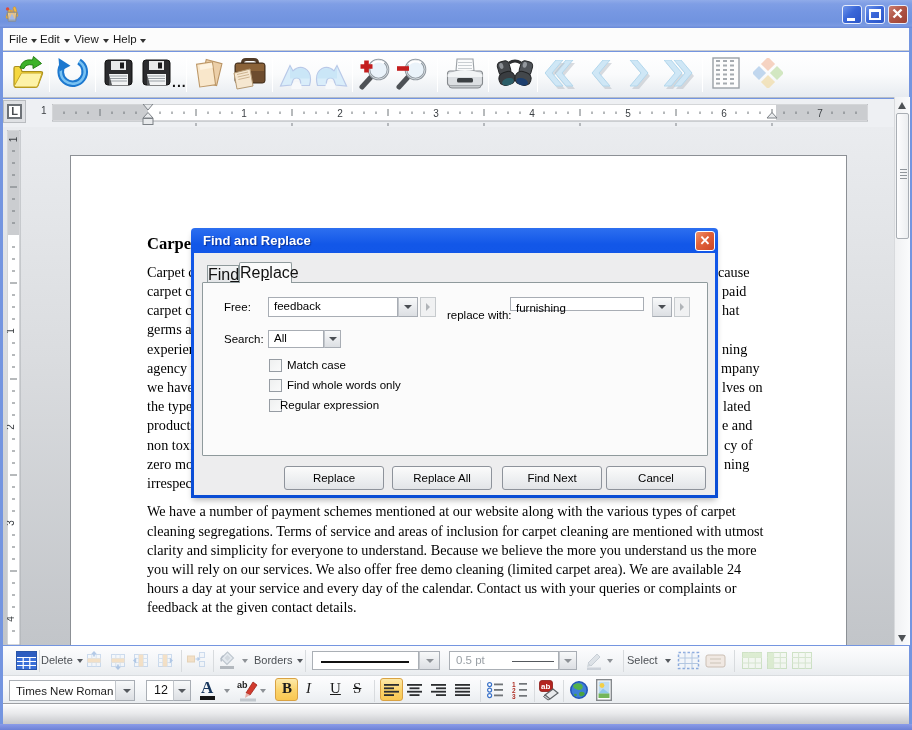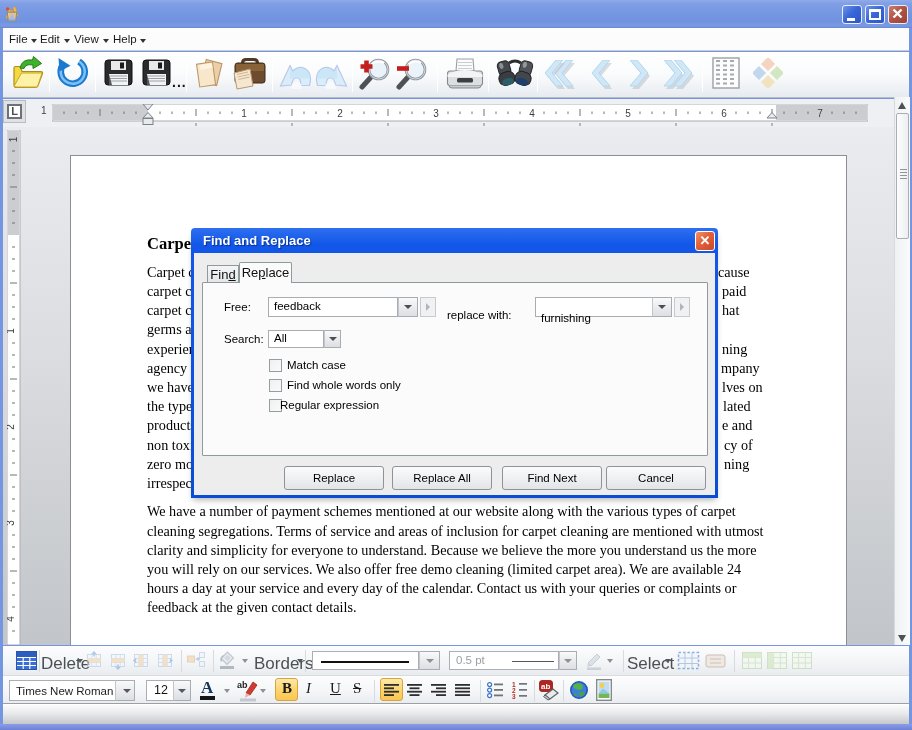--- a/index.html
+++ b/index.html
@@ -34,38 +34,38 @@
 .ser{font-family:"Liberation Serif",serif;color:#000}
 .dline{font-size:14.2px;line-height:19.2px}
 
 #dlg{left:191px;top:228px;width:527px;height:270px;border-radius:4px 4px 0 0;
  background:linear-gradient(180deg,#2d6ff0 0%,#1257e8 6%,#0b51e2 60%,#0a4dd4 100%);
  box-shadow:0 4px 6px -2px rgba(0,0,0,.3)}
 #dlg-title{left:12px;top:5px;color:#fff;font-weight:bold;font-size:13px;text-shadow:1px 1px 1px rgba(0,20,90,.6)}
 #dlg-close{left:504px;top:3px;width:20px;height:20px;border:1.5px solid #fff;border-radius:3px;
  background:linear-gradient(135deg,#f0926d 0%,#e2643b 40%,#cc4628 100%);color:#fff;font-weight:bold;font-size:13px;line-height:17px;text-align:center}
 #dlg-body{left:3px;top:25px;width:521px;height:242px;background:#ededee}
-.tab{font-size:13px;color:#111;text-align:center;border:1px solid #8f9a9c}
+.tab{font-size:16px;color:#111;text-align:center;border:1px solid #8f9a9c}
 #tab-find{left:13px;top:12px;width:32px;height:17px;background:linear-gradient(#f4f5f6,#e4e6e8);line-height:17px;border-bottom:none}
 #tab-repl{left:45px;top:9px;width:53px;height:21px;background:#fbfbfb;line-height:20px;border-bottom:none;border-radius:2px 2px 0 0;z-index:3}
 #tabpage{left:8px;top:29px;width:506px;height:174px;background:#fbfbfb;border:1px solid #8f9a9c;border-radius:1px}
 .dlab{font-size:11.5px;color:#000}
 .dfield{background:#fff;border:1px solid #a8adb4;font-size:11.5px;color:#000}
 .ddbtn{background:linear-gradient(180deg,#f8f9fa,#dcdfe3);border:1px solid #a8adb4;border-left:1px solid #c2c6cb}
 .ddtri{left:5px;top:7px;width:0;height:0;border-left:4px solid transparent;border-right:4px solid transparent;border-top:4px solid #4a4e53}
 .arrbtn{background:#f0f1f2;border:1px solid #c6cacd}
 .arrtri{left:5px;top:5px;width:0;height:0;border-top:4px solid transparent;border-bottom:4px solid transparent;border-left:4px solid #b0b4b8}
 .cb{width:13px;height:13px;background:linear-gradient(135deg,#eff0f0,#fafafa);border:1px solid #969ca3}
 .dbtn{width:100px;height:24px;background:linear-gradient(180deg,#fbfbfb,#eceef0 60%,#e2e4e7);border:1px solid #8e939b;border-radius:3px;
  font-size:11.5px;color:#000;text-align:center;line-height:22px}
 
 #ttb{left:3px;top:646px;width:906px;height:30px;background:linear-gradient(180deg,#fdfdfe,#f3f5f7 55%,#e9ecef);border-bottom:1px solid #d9dcdf}
 #ftb{left:3px;top:676px;width:906px;height:28px;background:linear-gradient(180deg,#fdfdfe,#f4f6f8 55%,#eaedf0);border-bottom:1px solid #9d9fa3}
 .btsep{top:4px;width:1px;height:22px;background:#d8dbde}
-.graytxt{font-size:17px;color:#4c5055}
+.graytxt{font-size:11px;color:#4c5055}
 .fadetxt{font-size:11.5px;color:#9aa0a6}
 .ftri{width:0;height:0;border-left:3.5px solid transparent;border-right:3.5px solid transparent;border-top:4px solid #8d9196}
 .combo{background:#fff;border:1px solid #aaafb5}
 .orangebtn{background:linear-gradient(180deg,#fde9a9,#fbd36a 55%,#f9c752);border:1px solid #d9a243;border-radius:3px}
 .serb{font-family:"Liberation Serif",serif}
 
 #statusbar{left:3px;top:704px;width:906px;height:20px;background:linear-gradient(180deg,#fbfbfc 0%,#e8e9eb 45%,#c6c7cb 100%);border-top:1px solid #fff}
 #botborder{left:0;top:724px;width:912px;height:6px;background:linear-gradient(180deg,#8b9ce8,#6d81d6)}
 </style></head>
 <body>
@@ -453,21 +453,21 @@
       <div id="tabpage" class="abs"></div>
       <div class="abs dlab nw" style="left:30px;top:48px">Free:</div>
       <div class="abs dfield nw" style="left:74px;top:44px;width:130px;height:20px;padding:2px 0 0 5px">feedback</div>
       <div class="abs ddbtn" style="left:204px;top:44px;width:20px;height:20px">
         <div class="abs ddtri"></div>
       </div>
       <div class="abs arrbtn" style="left:226px;top:44px;width:16px;height:20px">
         <div class="abs arrtri"></div>
       </div>
       <div class="abs dlab nw" style="left:253px;top:56px">replace with:</div>
-      <div class="abs dfield nw" style="left:341px;top:44px;width:134px;height:20px;padding:14px 0 0 5px">furnishing</div>
+      <div class="abs dfield nw" style="left:316px;top:44px;width:134px;height:14px;padding:4px 0 0 5px">furnishing</div>
       <div class="abs ddbtn" style="left:458px;top:44px;width:20px;height:20px">
         <div class="abs ddtri"></div>
       </div>
       <div class="abs arrbtn" style="left:480px;top:44px;width:16px;height:20px">
         <div class="abs arrtri"></div>
       </div>
       <div class="abs dlab nw" style="left:30px;top:80px">Search:</div>
       <div class="abs dfield nw" style="left:74px;top:77px;width:56px;height:18px;padding:1px 0 0 5px">All</div>
       <div class="abs ddbtn" style="left:130px;top:77px;width:17px;height:18px">
         <div class="abs ddtri" style="top:6px;left:4px"></div>

